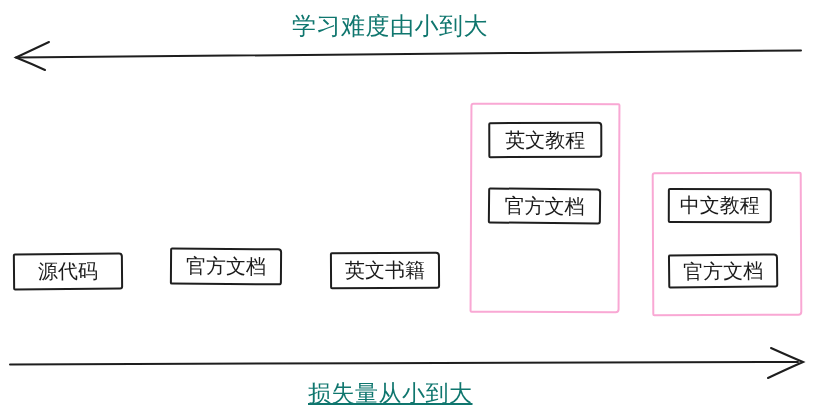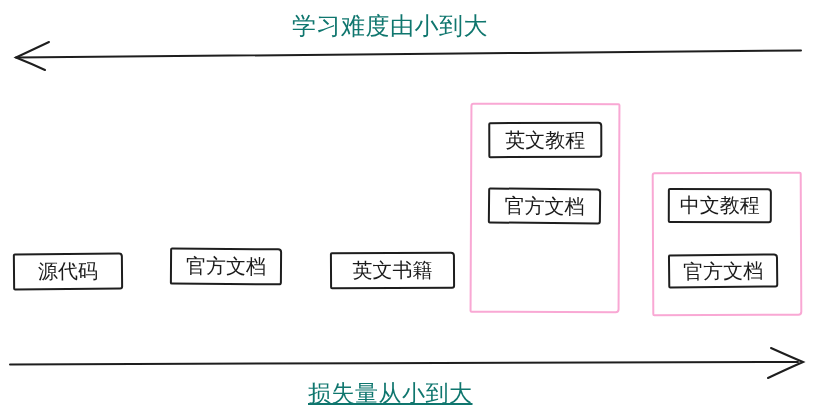--- a/index.html
+++ b/index.html
@@ -55,21 +55,21 @@
   .group {
     position: absolute;
     box-sizing: border-box;
     border: 2px solid #f9a8d4;
     background: #ffffff;
     border-radius: 3px 2px 4px 2px;
   }
   
   .pos-source    { left: 13px;  top: 253px; width: 110px; height: 37px; transform: rotate(-0.5deg); }
   .pos-docs      { left: 170px; top: 248px; width: 112px; height: 37px; transform: rotate(0.4deg); }
-  .pos-en-books  { left: 330px; top: 252px; width: 125px; height: 37px; transform: rotate(-0.3deg); }
+  .pos-en-books  { left: 330px; top: 252px; width: 110px; height: 37px; transform: rotate(-0.3deg); }
   
   .pos-group1    { left: 470px; top: 103px; width: 150px; height: 210px; transform: rotate(0.25deg); }
   .pos-g1-a      { left: 16px; top: 17px;  width: 114px; height: 36px; transform: rotate(-0.4deg); }
   .pos-g1-b      { left: 16px; top: 83px;  width: 113px; height: 36px; transform: rotate(0.35deg); }
   .pos-g1-c      { left: 15px; top: 147px; width: 110px; height: 37px; transform: rotate(-0.3deg); }
   
   .pos-group2    { left: 652px; top: 172px; width: 150px; height: 144px; transform: rotate(-0.25deg); }
   .pos-g2-a      { left: 14px; top: 14px; width: 104px; height: 35px; transform: rotate(0.4deg); }
   .pos-g2-b      { left: 14px; top: 80px; width: 110px; height: 34px; transform: rotate(-0.35deg); }
 </style>

